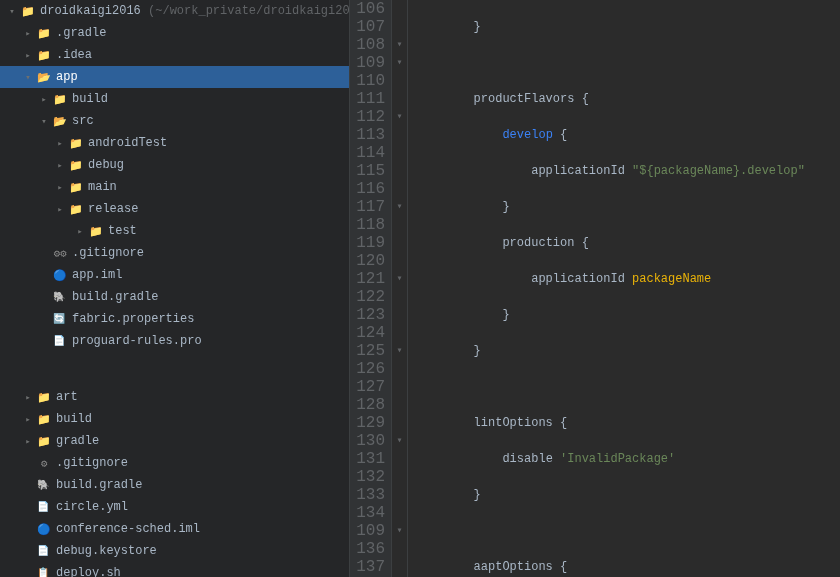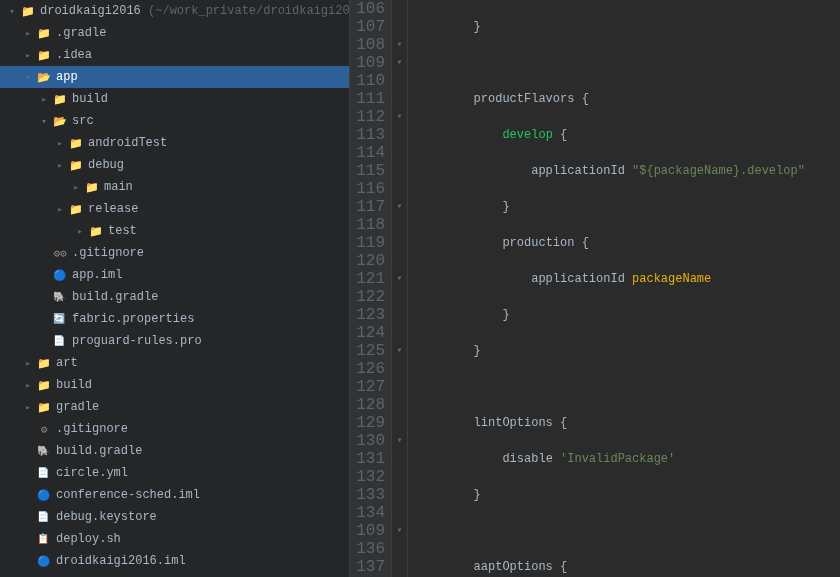--- a/index.html
+++ b/index.html
@@ -184,21 +184,21 @@
     <span class="icon icon-folder"></span>
     <span class="item-label">androidTest</span>
   </div>
 
   <div class="tree-item" style="padding-left:52px;">
     <span class="arrow closed"></span>
     <span class="icon icon-folder"></span>
     <span class="item-label">debug</span>
   </div>
 
-  <div class="tree-item" style="padding-left:52px;margin-left:16px;">
+  <div class="tree-item" style="padding-left:52px;">
     <span class="arrow closed"></span>
     <span class="icon icon-folder"></span>
     <span class="item-label">main</span>
   </div>
 
   <div class="tree-item" style="padding-left:52px;">
     <span class="arrow closed"></span>
     <span class="icon icon-folder"></span>
     <span class="item-label">release</span>
   </div>
@@ -232,21 +232,21 @@
     <span class="icon" style="font-size:10px;color:#90c070;">🔄</span>
     <span class="item-label">fabric.properties</span>
   </div>
 
   <div class="tree-item" style="padding-left:36px;">
     <span class="arrow empty"></span>
     <span class="icon icon-file"></span>
     <span class="item-label">proguard-rules.pro</span>
   </div>
 
-  <div class="tree-item" style="padding-left:20px;">
+  <div class="tree-item" style="padding-left:20px;margin-top:34px;">
     <span class="arrow closed"></span>
     <span class="icon icon-folder"></span>
     <span class="item-label">art</span>
   </div>
 
   <div class="tree-item" style="padding-left:20px;">
     <span class="arrow closed"></span>
     <span class="icon icon-folder"></span>
     <span class="item-label">build</span>
   </div>
@@ -379,21 +379,21 @@
       <div class="line" style="color:#606366;text-align:center;font-size:10px;">▾</div>
       <div class="line"></div>
       <div class="line"></div>
       <div class="line"></div>
 
     </div>
     <div id="code-content">
 <div class="line"><span class="bracket">        }</span></div>
 <div class="line">&nbsp;</div>
 <div class="line"><span class="var">        </span><span style="color:#a9b7c6;">productFlavors</span><span class="bracket"> {</span></div>
-<div class="line"><span class="var">            </span><span style="color:#22c55e;">develop</span><span class="bracket"> {</span></div>
+<div class="line"><span class="var">            </span><span style="color:#3b82f6;">develop</span><span class="bracket"> {</span></div>
 <div class="line"><span class="var">                </span><span style="color:#a9b7c6;">applicationId</span><span class="var"> </span><span class="str">"${packageName}.develop"</span></div>
 <div class="line"><span class="bracket">            }</span></div>
 <div class="line"><span class="var">            </span><span style="color:#a9b7c6;">production</span><span class="bracket"> {</span></div>
 <div class="line"><span class="var">                </span><span style="color:#a9b7c6;">applicationId</span><span class="var"> packageName</span></div>
 <div class="line"><span class="bracket">            }</span></div>
 <div class="line"><span class="bracket">        }</span></div>
 <div class="line">&nbsp;</div>
 <div class="line"><span class="var">        </span><span style="color:#a9b7c6;">lintOptions</span><span class="bracket"> {</span></div>
 <div class="line"><span class="var">            </span><span style="color:#a9b7c6;">disable</span><span class="var"> </span><span class="str">'InvalidPackage'</span></div>
 <div class="line"><span class="bracket">        }</span></div>

